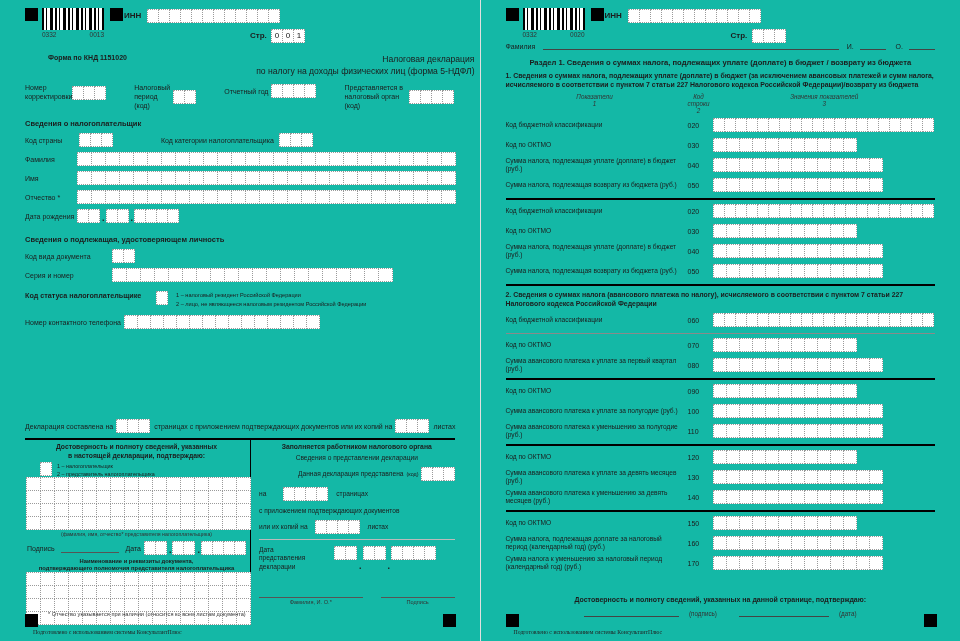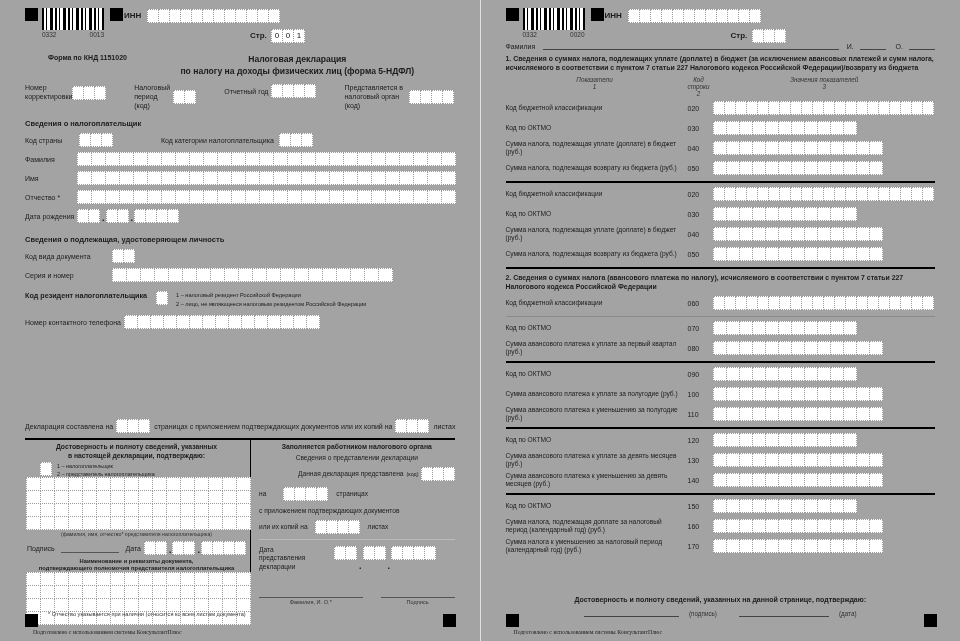--- a/index.html
+++ b/index.html
@@ -1,17 +1,17 @@
 <!DOCTYPE html>
 <html><head>
 <meta charset="utf-8">
 <style>
   html,body{margin:0;padding:0;background:#fff;}
   .sheet{width:960px;height:641px;display:flex;font-family:"Liberation Sans",sans-serif;color:#1c1c1c;}
-  .page{position:relative;width:480px;height:641px;background:#a3a3a3;overflow:hidden;}
+  .page{position:relative;width:480px;height:641px;background:#14b8a6;overflow:hidden;}
   .page.right{border-left:1px solid #e0e0e0;}
   .sq{position:absolute;width:13px;height:13px;background:#000;}
   .bar{position:absolute;width:62px;height:22px;background:repeating-linear-gradient(90deg,#000 0 2px,#fff 2px 4px,#000 4px 5px,#fff 5px 8px,#000 8px 11px,#fff 11px 13px);}
   .bardigits{position:absolute;width:62px;display:flex;justify-content:space-between;font-size:6.5px;color:#333;}
   .lbl{font-size:7px;}
   .b{font-weight:bold;}
   .cells{display:inline-flex;}
   .cells .c{width:10px;height:12px;border:1px dotted #9a9a9a;margin-left:-1px;font-size:8px;line-height:12px;text-align:center;color:#111;background:#fff;flex:none;}
   .cells.w .c{width:13px;}
   .cells.n .c{width:12px;}
@@ -45,21 +45,21 @@
   .thead .c3{flex:1;}
   .trow{display:flex;align-items:center;margin-top:3px;min-height:17px;}
   .trow .tlabel{width:178px;font-size:6.6px;line-height:1.25;flex:none;}
   .trow .tcode{width:30px;font-size:7px;flex:none;padding-left:4px;box-sizing:border-box;}
   .hr2{border-top:2px solid #000;margin-top:4px;}
   .hr1{border-top:1px solid #8a8a8a;margin-top:4px;}
   .p2confirm{position:absolute;left:25px;right:25px;top:596px;}
   .p2c-title{font-size:7px;font-weight:bold;text-align:center;}
   .p2c-row{display:flex;align-items:flex-end;justify-content:center;margin-top:4px;font-size:6.3px;color:#333;}
   .formcode{position:absolute;left:48px;top:54px;font-size:7px;font-weight:bold;}
-  .title{position:absolute;left:120px;right:5px;top:53px;text-align:center;font-size:8.6px;font-weight:bold;line-height:1.4;}
+  .title{position:absolute;left:120px;right:5px;top:53px;text-align:right;font-size:8.6px;font-weight:normal;line-height:1.4;}
   .hline{border-bottom:1px solid #444;height:9px;}
 </style>
 </head>
 <body>
 
 <div class="sheet">
 
   <div class="page">
     <div class="sq" style="left:25px;top:8px;"></div>
     <div class="bar" style="left:42px;top:8px;"></div>
@@ -295,21 +295,21 @@
             <span class="c"></span>
             <span class="c"></span>
             <span class="c"></span>
             <span class="c"></span>
             <span class="c"></span>
             <span class="c"></span>
           </span>
       </div>
 
       <div class="fr" style="margin-top:9px;align-items:flex-start;">
-        <span class="fl b" style="width:132px;font-size:7.2px;">Код резидент налогоплательщика</span>
+        <span class="fl b" style="width:132px;font-size:7.2px;">Код статуса налогоплательщике</span>
         <span class="cells">
             <span class="c"></span>
           </span>
         <span class="note">
           <span>1 – налоговый резидент Российской Федерации</span><br>
           <span>2 – лицо, не являющееся налоговым резидентом Российской Федерации</span>
         </span>
       </div>
 
       <div class="fr" style="margin-top:7px;">
@@ -639,20 +639,21 @@
     <div class="content2">
       <div class="famrow">
         <span style="flex:none;">Фамилия</span>
         <span class="hline" style="flex:1;margin:0 8px;"></span>
         <span style="flex:none;">И.</span>
         <span class="hline" style="width:26px;margin:0 10px 0 6px;"></span>
         <span style="flex:none;">О.</span>
         <span class="hline" style="width:26px;margin-left:6px;"></span>
       </div>
 
+      <div class="sec-title">Раздел 1. Сведения о суммах налога, подлежащих уплате (доплате) в бюджет / возврату из бюджета</div>
       <div class="sec-sub">1. Сведения о суммах налога, подлежащих уплате (доплате) в бюджет (за исключением авансовых платежей и сумм налога, исчисляемого в соответствии с пунктом 7 статьи 227 Налогового кодекса Российской Федерации)/возврату из бюджета</div>
 
       <div class="thead">
         <div class="c1"><span>Показатели</span><br><span>1</span></div>
         <div class="c2"><span>Код строки</span><br><span>2</span></div>
         <div class="c3"><span>Значения показателей</span><br><span>3</span></div>
       </div>
 
       <div class="trow">
         <div class="tlabel">Код бюджетной классификации</div>

